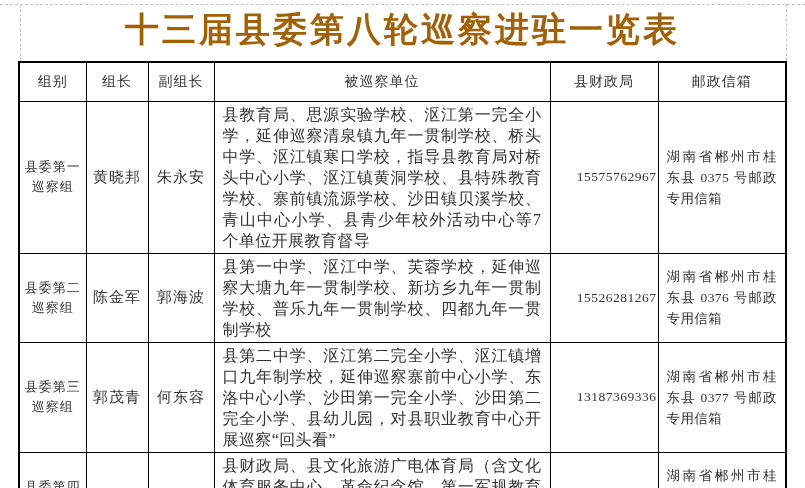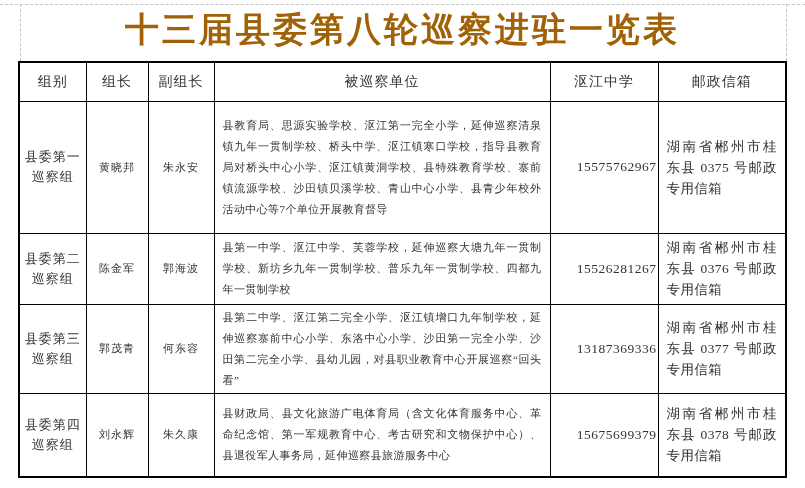--- a/index.html
+++ b/index.html
@@ -58,26 +58,26 @@
     margin-left:17px;
   }
   td.c-group{
     font-size:13px;
     text-align:center;
     line-height:20px;
     padding:0 4px;
     letter-spacing:1px;
   }
   td.c-name{
-    font-size:11px;
+    font-size:15px;
     text-align:center;
     letter-spacing:1px;
   }
   td.c-units{
-    font-size:11px;
+    font-size:16px;
     text-align:justify;
     text-justify:inter-character;
     line-height:21px;
     padding:2px 8px;
     letter-spacing:0.4px;
   }
   td.c-phone{
     font-size:13.5px;
     text-align:right;
     letter-spacing:0.5px;
@@ -110,21 +110,21 @@
       <col style="width:336px">
       <col style="width:108px">
       <col style="width:128px">
     </colgroup>
     <tbody>
       <tr class="hdr">
         <th class="h">组别</th>
         <th class="h">组长</th>
         <th class="h">副组长</th>
         <th class="h">被巡察单位</th>
-        <th class="h">沤江中学</th>
+        <th class="h">县财政局</th>
         <th class="h">邮政信箱</th>
       </tr>
 
       <tr class="r0">
         <td class="c-group">县委第一巡察组</td>
         <td class="c-name">黄晓邦</td>
         <td class="c-name">朱永安</td>
         <td class="c-units">县教育局、思源实验学校、沤江第一完全小学，延伸巡察清泉镇九年一贯制学校、桥头中学、沤江镇寒口学校，指导县教育局对桥头中心小学、沤江镇黄洞学校、县特殊教育学校、寨前镇流源学校、沙田镇贝溪学校、青山中心小学、县青少年校外活动中心等7个单位开展教育督导</td>
         <td class="c-phone">15575762967</td>
         <td class="c-mail">湖南省郴州市桂东县 0375 号邮政专用信箱</td>

